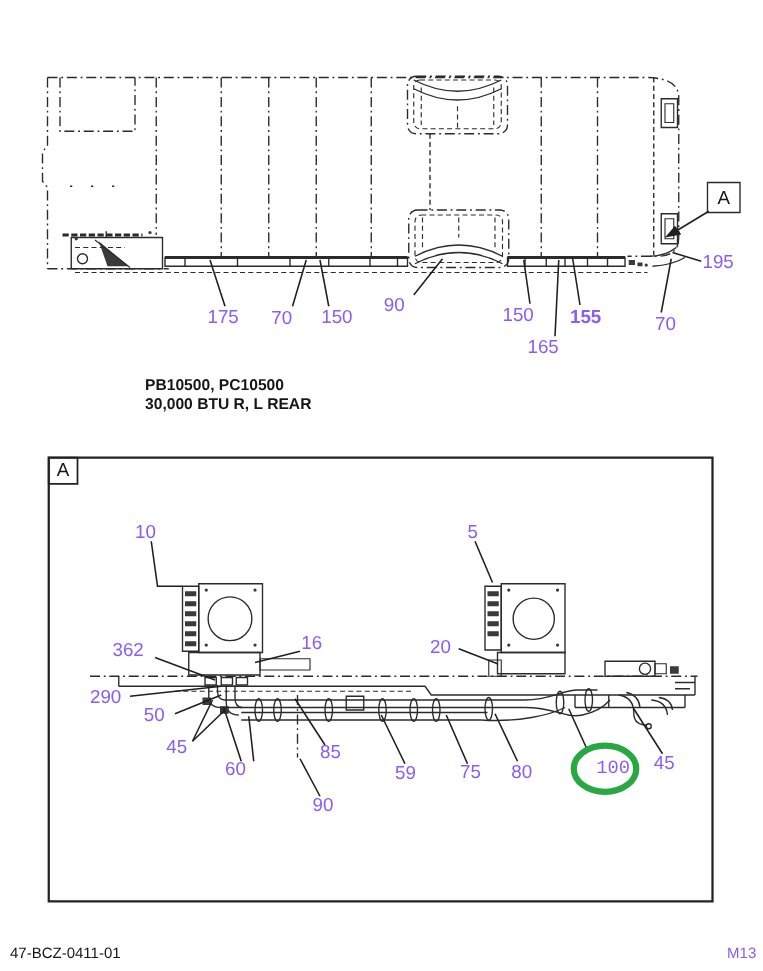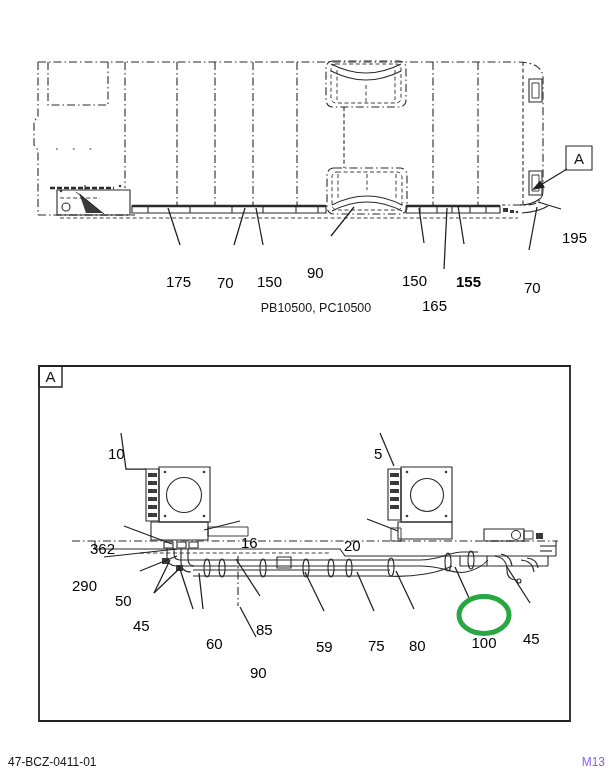--- a/index.html
+++ b/index.html
@@ -9,27 +9,27 @@
   }
   svg{position:absolute;left:0;top:0;}
   svg *{vector-effect:non-scaling-stroke;}
   .ln{stroke:#2b2b2b;stroke-width:1.1;fill:none;stroke-linecap:butt;}
   .thin{stroke-width:0.9;}
   .dd{stroke-dasharray:8 3 1.5 3;}   
   .ds{stroke-dasharray:4 2.6;}       
   .thick{stroke-width:2.5;}
   .ldr{stroke:#1f1f1f;stroke-width:1.25;fill:none;}
   .dk{fill:#3a3a3a;stroke:none;}
-  .callout{position:absolute;font-size:15px;line-height:15px;white-space:nowrap;color:#000000;margin-top:28px;}
+  .callout{position:absolute;font-size:15px;line-height:15px;white-space:nowrap;color:#8b5cf6;}
   .marker{position:absolute;font-size:15px;line-height:15px;text-align:center;color:#161616;}
-  .caption{position:absolute;left:116px;top:301px;width:400px;text-align:center;
-           font-size:12.5px;line-height:14.5px;color:#161616;}
+  .caption{position:absolute;left:116px;top:301px;width:400px;
+           font-size:12.5px;line-height:14.5px;color:#161616;font-weight:bold;}
   .footer-left{position:absolute;left:8px;top:755px;font-size:12px;color:#161616;}
   .footer-right{position:absolute;right:5px;top:755px;font-size:12px;color:#8b5cf6;}
-  .center{text-align:center;}
+  .center{text-align:right;font-family:Liberation Mono, monospace;}
 </style>
 </head>
 <body>
 
 <div class="page">
 
   <svg width="610" height="777" viewBox="0 0 610 777">
 
     <g>
 
@@ -267,33 +267,34 @@
   <span class="callout" style="left:307px;top:237px;">90</span>
   <span class="callout" style="left:402px;top:245px;">150</span>
   <span class="callout" style="left:422px;top:270px;">165</span>
   <span class="callout" style="left:456px;top:246px;font-weight:bold;">155</span>
   <span class="callout" style="left:524px;top:252px;">70</span>
   <span class="callout" style="left:562px;top:202px;">195</span>
   <span class="marker" style="left:566px;top:151px;width:26px;">A</span>
 
   <div class="caption">
     <div>PB10500, PC10500</div>
+    <div>30,000 BTU R, L REAR</div>
   </div>
 
   <span class="marker" style="left:39px;top:369px;width:23px;">A</span>
 
   <span class="callout" style="left:108px;top:418px;">10</span>
   <span class="callout" style="left:374px;top:418px;">5</span>
   <span class="callout" style="left:90px;top:513px;">362</span>
   <span class="callout" style="left:241px;top:507px;">16</span>
   <span class="callout" style="left:344px;top:510px;">20</span>
   <span class="callout" style="left:72px;top:550px;">290</span>
   <span class="callout" style="left:115px;top:565px;text-align:center;">50</span>
   <span class="callout" style="left:133px;top:590px;">45</span>
-  <span class="callout" style="left:206px;top:608px;">60</span>
+  <span class="callout" style="left:180px;top:608px;">60</span>
   <span class="callout" style="left:256px;top:594px;">85</span>
   <span class="callout" style="left:250px;top:637px;">90</span>
   <span class="callout" style="left:316px;top:611px;">59</span>
   <span class="callout" style="left:368px;top:610px;">75</span>
   <span class="callout" style="left:409px;top:610px;">80</span>
   <span class="callout center" style="left:464px;top:607px;width:40px;">100</span>
   <span class="callout" style="left:523px;top:603px;">45</span>
 
   <span class="footer-left">47-BCZ-0411-01</span>
   <span class="footer-right">M13</span>

